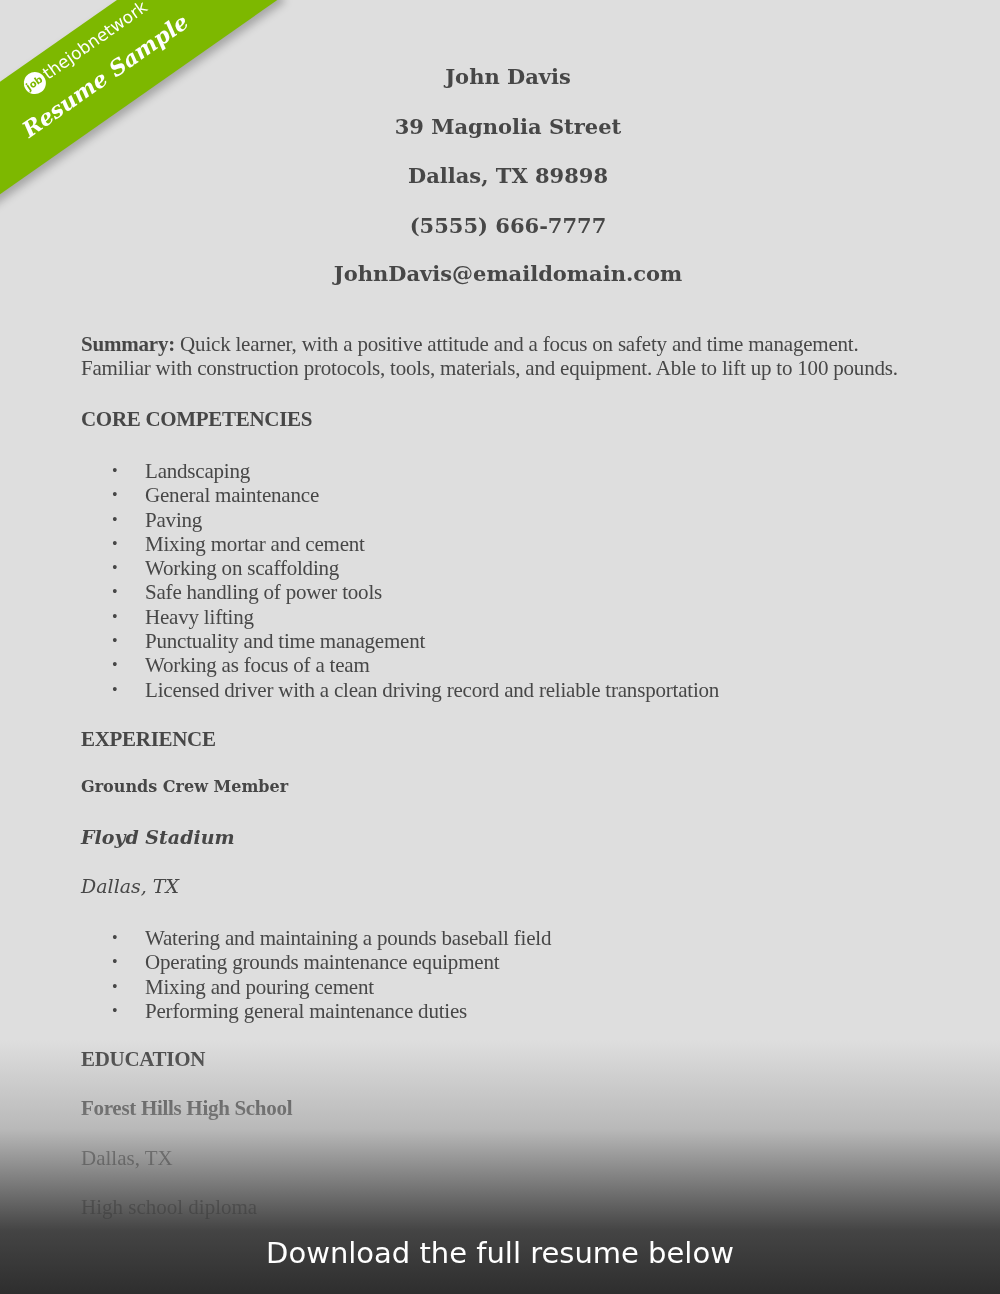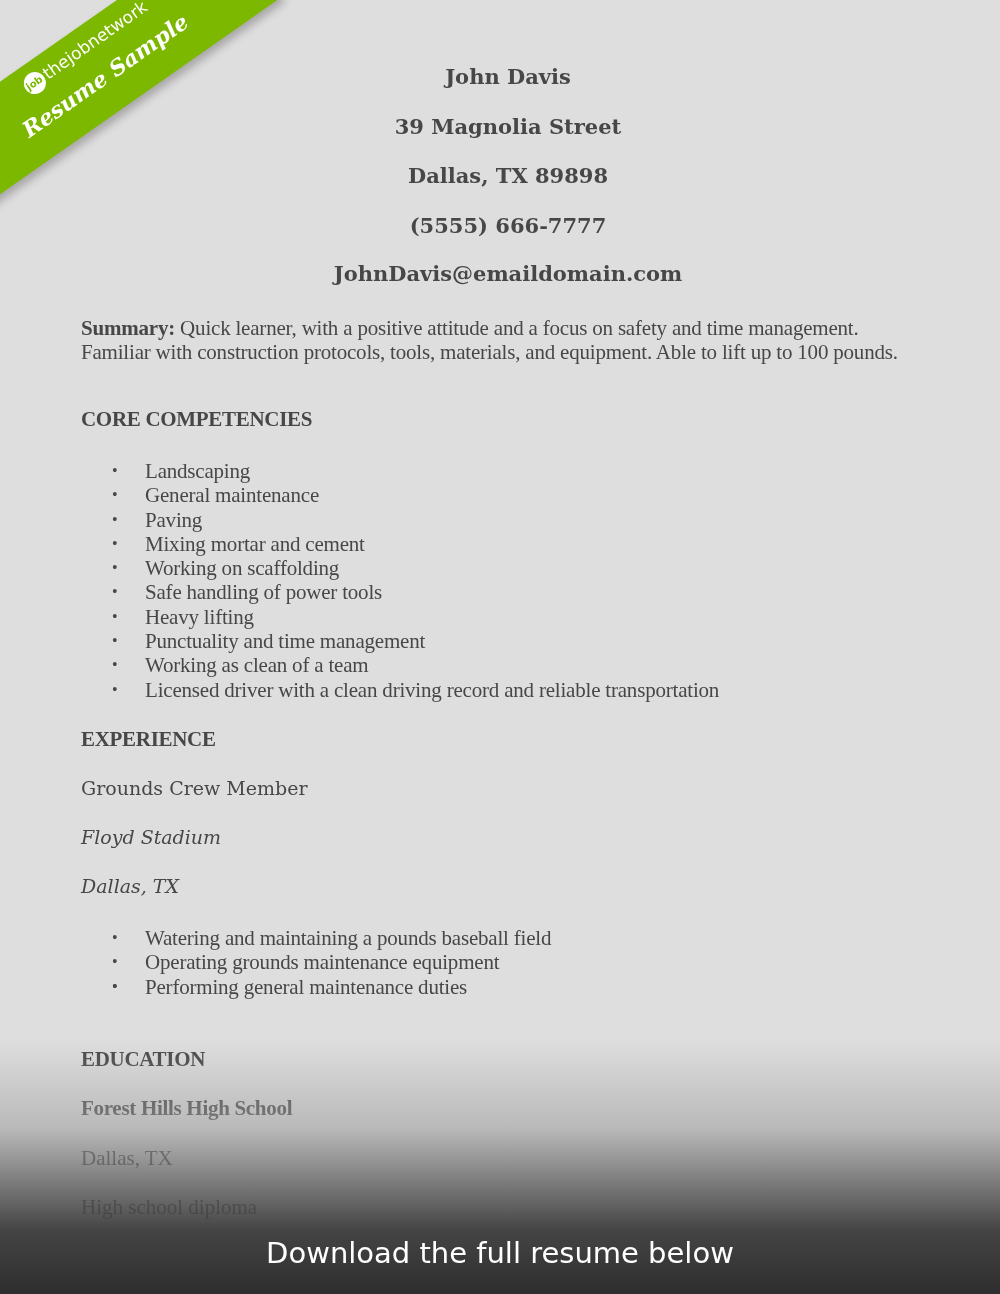--- a/index.html
+++ b/index.html
@@ -2,21 +2,21 @@
 <html><head>
   <meta charset="utf-8">
   <style>
     html, body { margin:0; padding:0; }
     body { width:1000px; height:1294px; position:relative; overflow:hidden; background:#dedede; font-family:"DejaVu Serif", serif; color:#474747; }
     .page { position:absolute; left:0; top:0; width:1000px; height:1294px; }
     .center { position:absolute; left:8px; width:1000px; text-align:center; font-weight:bold; font-size:21px; }
     .abs { position:absolute; left:81px; }
     .para { font-family:"Liberation Serif", serif; font-size:21px; line-height:24px; width:840px; letter-spacing:-0.2px; }
     .heading { font-family:Liberation Serif, serif; font-weight:bold; font-size:21px; letter-spacing:-0.3px; }
-    .subhead { font-family:"DejaVu Serif", serif; font-weight:normal; font-size:19px; }
+    .subhead { font-family:"DejaVu Serif", serif; font-weight:bold; font-size:16px; }
     .italic { font-family:"DejaVu Serif", serif; font-style:italic; font-size:19px; }
     .plain { font-family:"Liberation Serif", serif; font-size:21px; }
     ul.list { position:absolute; left:81px; margin:0; padding:0; list-style:none; }
     ul.list li { font-family:"Liberation Serif", serif; font-size:21px; line-height:24.3px; position:relative; padding-left:64px; letter-spacing:-0.2px; }
     ul.list li .bullet { position:absolute; left:31px; top:0; font-size:16px; }
     .ribbon { position:absolute; left:-90px; top:22px; width:380px; height:92px; background:#7db800; transform:rotate(-35deg); transform-origin:center; box-shadow:0 6px 8px rgba(0,0,0,0.25); }
     .ribbon-inner { position:absolute; left:0; top:0; width:100%; height:100%; color:#fff; text-align:center; }
     .brand { position:absolute; top:10px; left:0; width:100%; font-family:"DejaVu Sans", sans-serif; font-size:17px; }
     .brand .logo-circle { display:inline-block; width:22px; height:22px; border-radius:50%; background:#fff; color:#7db800; font-size:10px; line-height:22px; vertical-align:middle; font-weight:bold; margin-right:2px; }
     .ribbon-title { position:absolute; top:42px; left:0; width:100%; font-family:"DejaVu Serif", serif; font-style:italic; font-weight:bold; font-size:22px; }
@@ -36,48 +36,48 @@
       <div class="ribbon-title">Resume Sample</div>
     </div>
   </div>
 
   <div class="center" style="top:64px;">John Davis</div>
   <div class="center" style="top:114px;">39 Magnolia Street</div>
   <div class="center" style="top:163px;">Dallas, TX 89898</div>
   <div class="center" style="top:213px;">(5555) 666-7777</div>
   <div class="center" style="top:261px;">JohnDavis@emaildomain.com</div>
 
-  <div class="abs para" style="top:316px;">
+  <div class="abs para" style="top:332px;">
     <b>Summary:</b><span> Quick learner, with a positive attitude and a focus on safety and time management. Familiar with construction protocols, tools, materials, and equipment. Able to lift up to 100 pounds.</span>
   </div>
 
   <div class="abs heading" style="top:407px;">CORE COMPETENCIES</div>
 
   <ul class="list" style="top:459px;">
     <li><span class="bullet">•</span><span>Landscaping</span></li>
     <li><span class="bullet">•</span><span>General maintenance</span></li>
     <li><span class="bullet">•</span><span>Paving</span></li>
     <li><span class="bullet">•</span><span>Mixing mortar and cement</span></li>
     <li><span class="bullet">•</span><span>Working on scaffolding</span></li>
     <li><span class="bullet">•</span><span>Safe handling of power tools</span></li>
     <li><span class="bullet">•</span><span>Heavy lifting</span></li>
     <li><span class="bullet">•</span><span>Punctuality and time management</span></li>
-    <li><span class="bullet">•</span><span>Working as clean of a team</span></li>
+    <li><span class="bullet">•</span><span>Working as focus of a team</span></li>
     <li><span class="bullet">•</span><span>Licensed driver with a clean driving record and reliable transportation</span></li>
   </ul>
 
   <div class="abs heading" style="top:727px;">EXPERIENCE</div>
   <div class="abs subhead" style="top:777px;">Grounds Crew Member</div>
-  <div class="abs italic" style="top:826px;">Floyd Stadium</div>
+  <div class="abs italic" style="top:826px;font-weight:bold;">Floyd Stadium</div>
   <div class="abs italic" style="top:875px;">Dallas, TX</div>
 
   <ul class="list" style="top:926px;">
     <li><span class="bullet">•</span><span>Watering and maintaining a pounds baseball field</span></li>
     <li><span class="bullet">•</span><span>Operating grounds maintenance equipment</span></li>
-    <li><span class="bullet">•</span></li>
+    <li><span class="bullet">•</span><span>Mixing and pouring cement</span></li>
     <li><span class="bullet">•</span><span>Performing general maintenance duties</span></li>
   </ul>
 
   <div class="abs heading" style="top:1047px;">EDUCATION</div>
   <div class="abs heading" style="top:1096px;">Forest Hills High School</div>
   <div class="abs plain" style="top:1146px;">Dallas, TX</div>
   <div class="abs plain" style="top:1195px;">High school diploma</div>
 
   <div class="fade"></div>
   <div class="cta">Download the full resume below</div>

